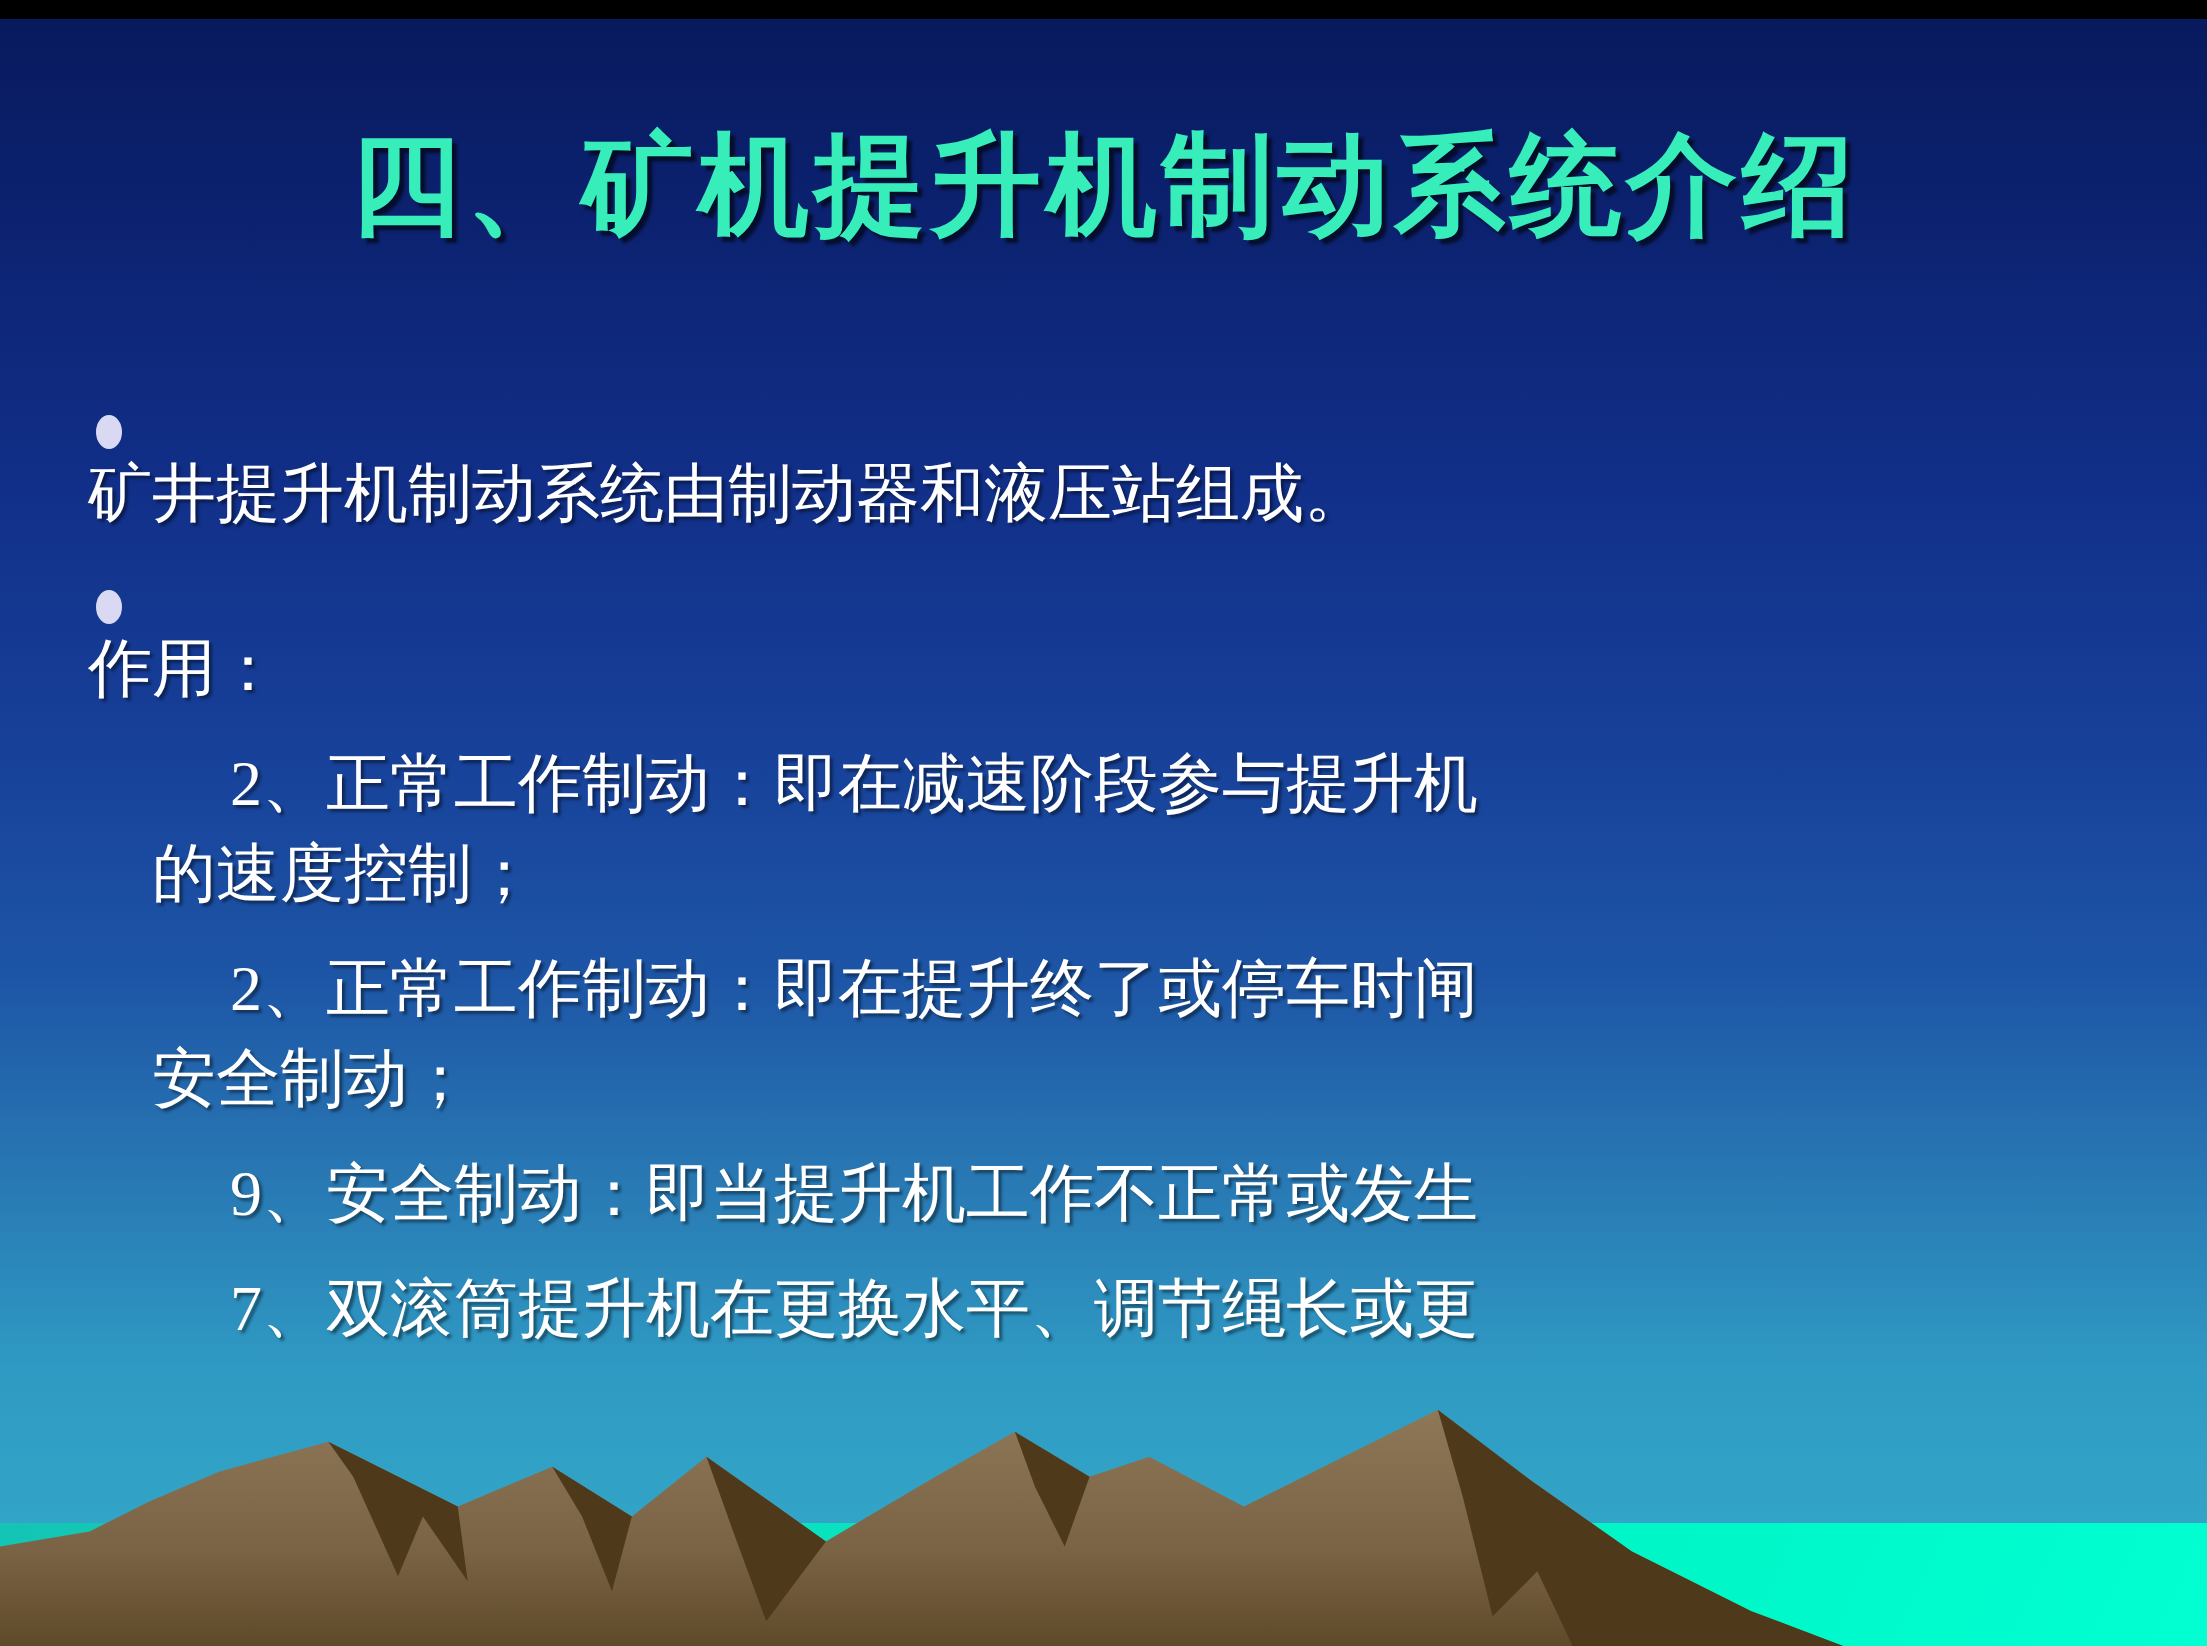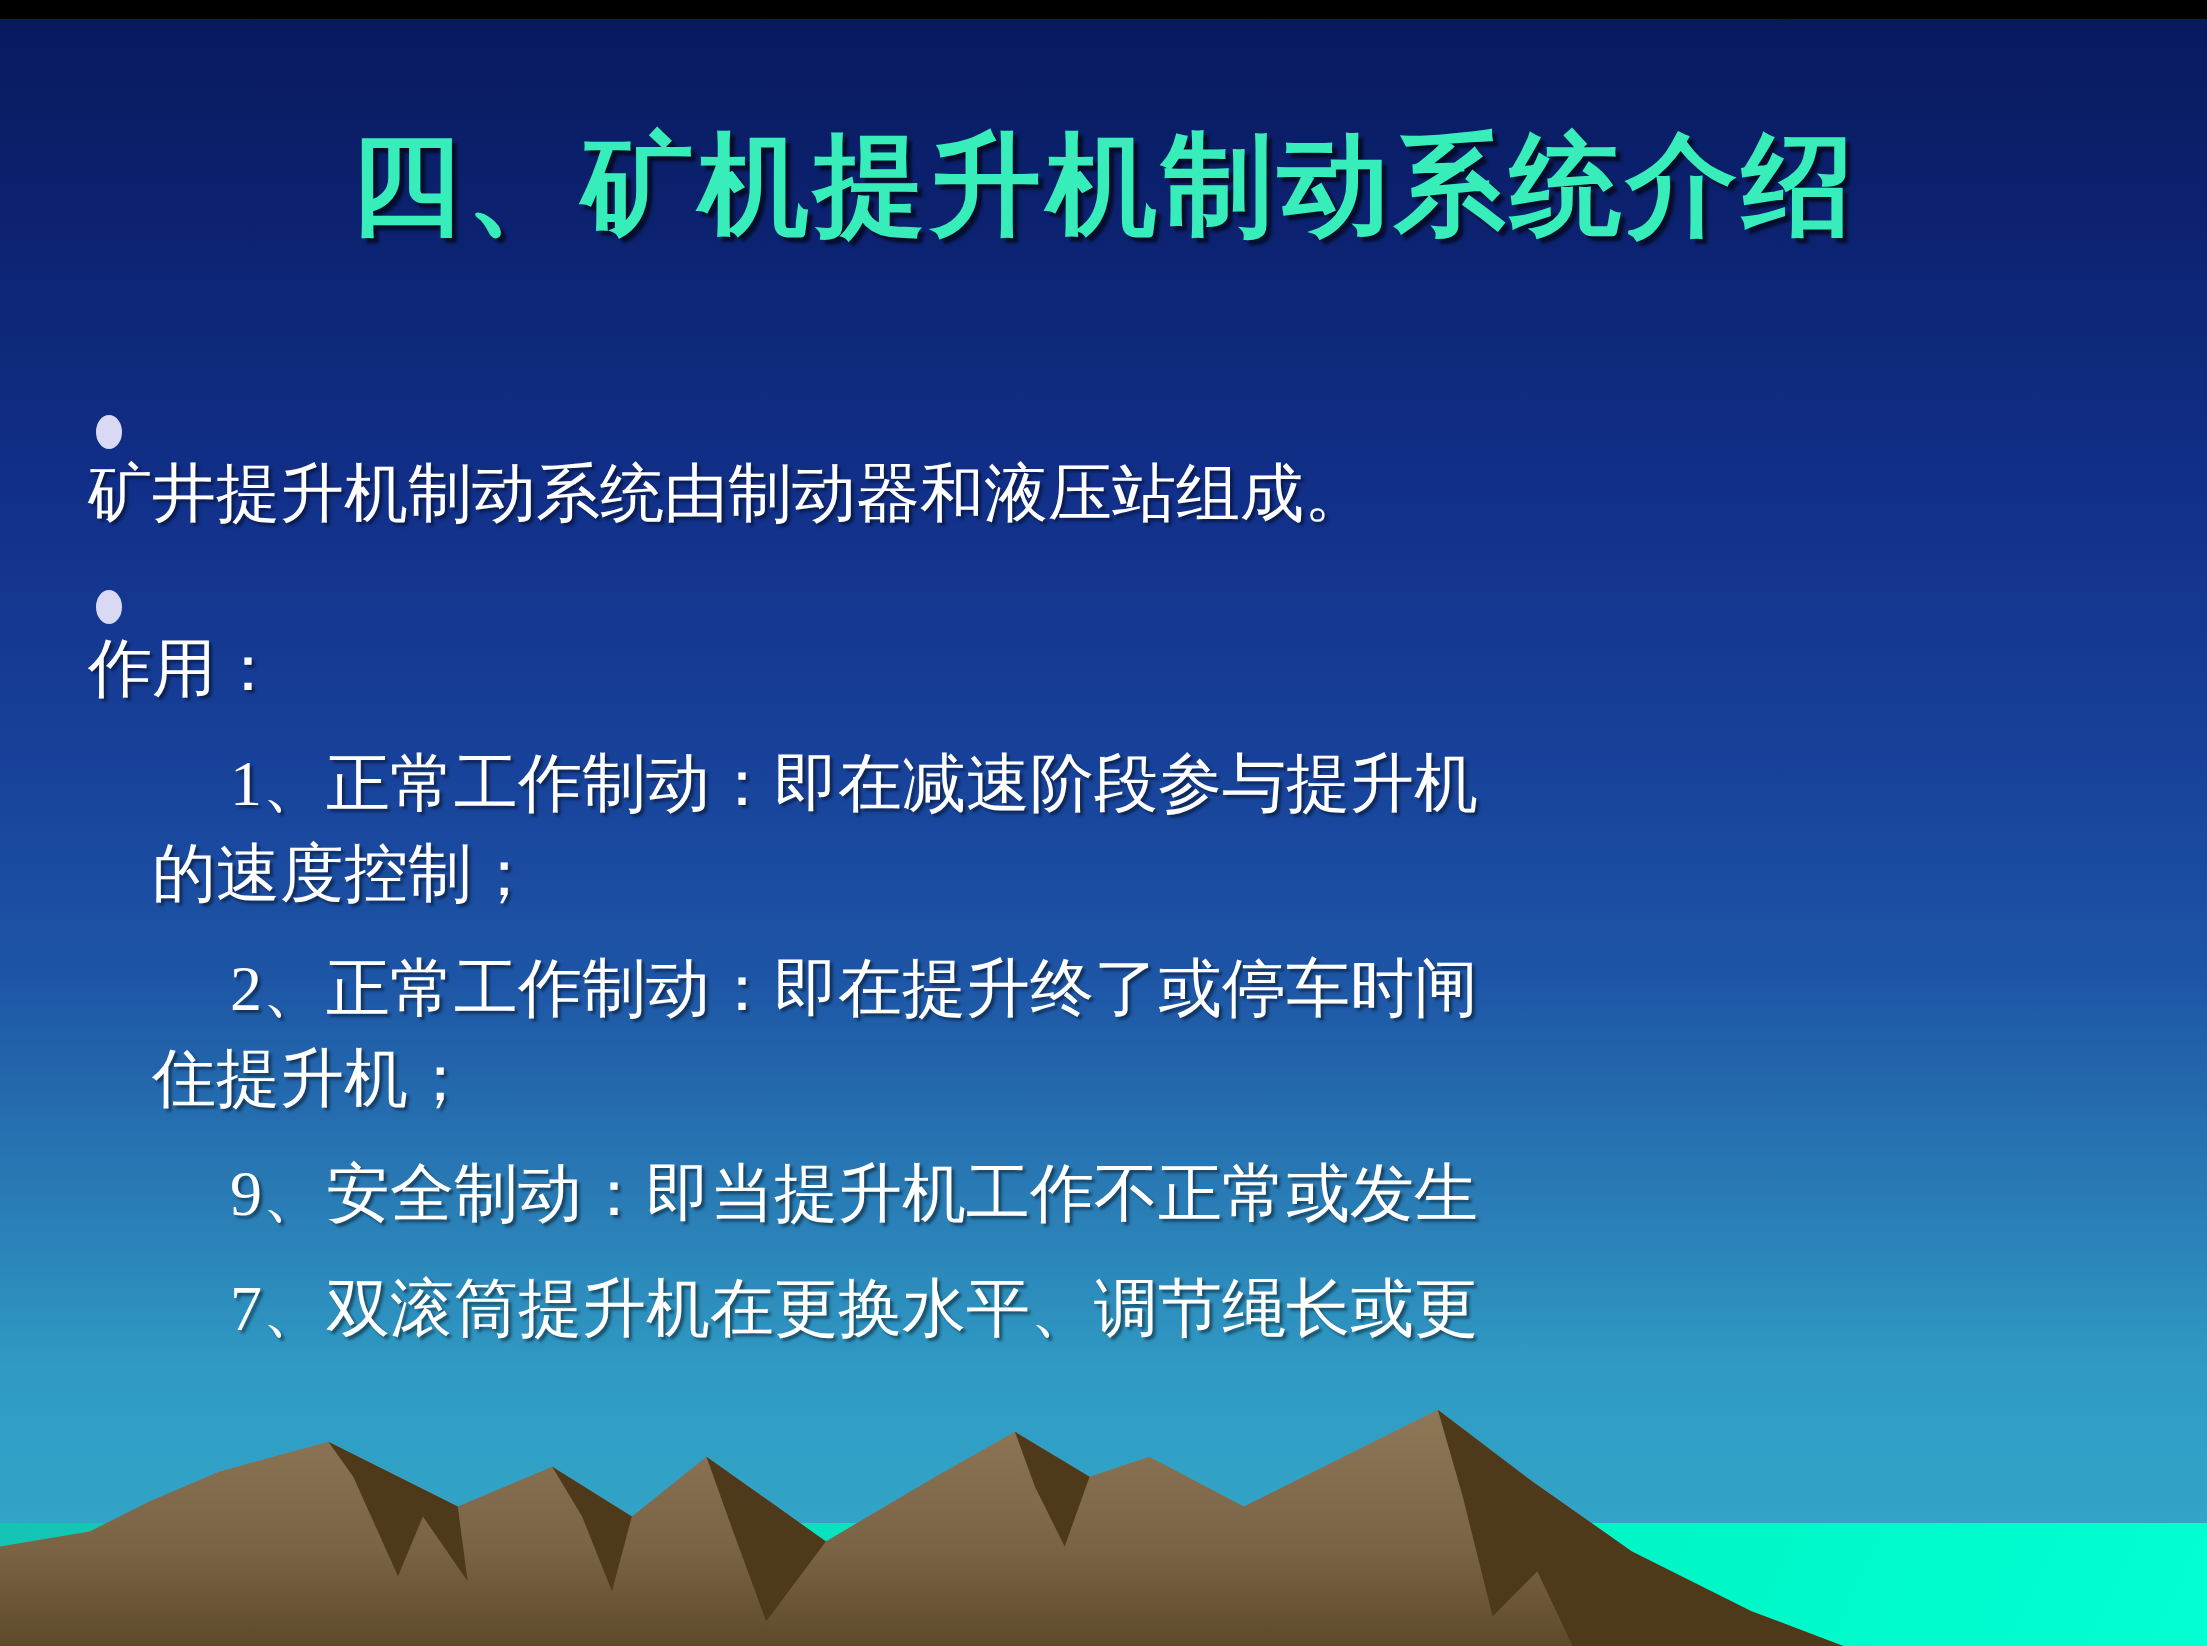--- a/index.html
+++ b/index.html
@@ -83,27 +83,27 @@
       <span class="dot"></span>
       <span class="btext">矿井提升机制动系统由制动器和液压站组成。</span>
     </div>
 
     <div class="bullet-row">
       <span class="dot"></span>
       <span class="btext">作用：</span>
     </div>
 
     <div class="para">
-      <div class="line indent">1、正常工作制动：即在减速阶段参与提升机</div>
+      <div class="line indent">2、正常工作制动：即在减速阶段参与提升机</div>
       <div class="line">的速度控制；</div>
     </div>
 
     <div class="para">
       <div class="line indent">2、正常工作制动：即在提升终了或停车时闸</div>
-      <div class="line">住提升机；</div>
+      <div class="line">安全制动；</div>
     </div>
 
     <div class="para">
       <div class="line indent">9、安全制动：即当提升机工作不正常或发生</div>
     </div>
 
     <div class="para">
       <div class="line indent">7、双滚筒提升机在更换水平、调节绳长或更</div>
     </div>
 

